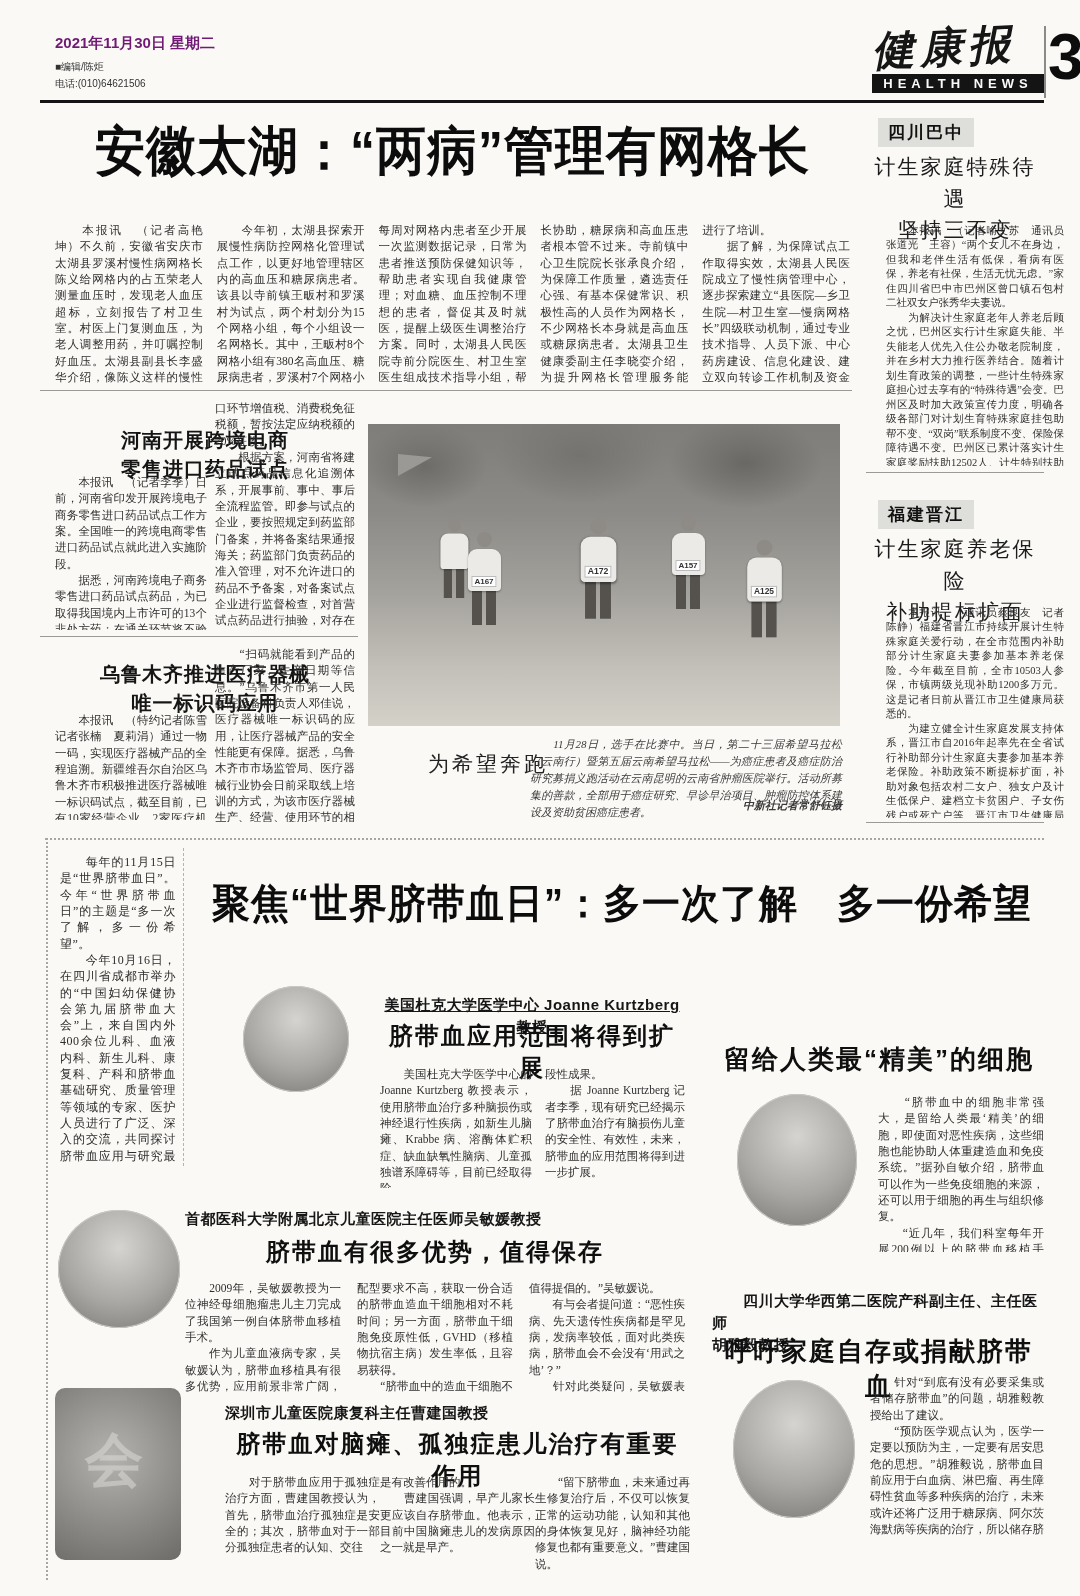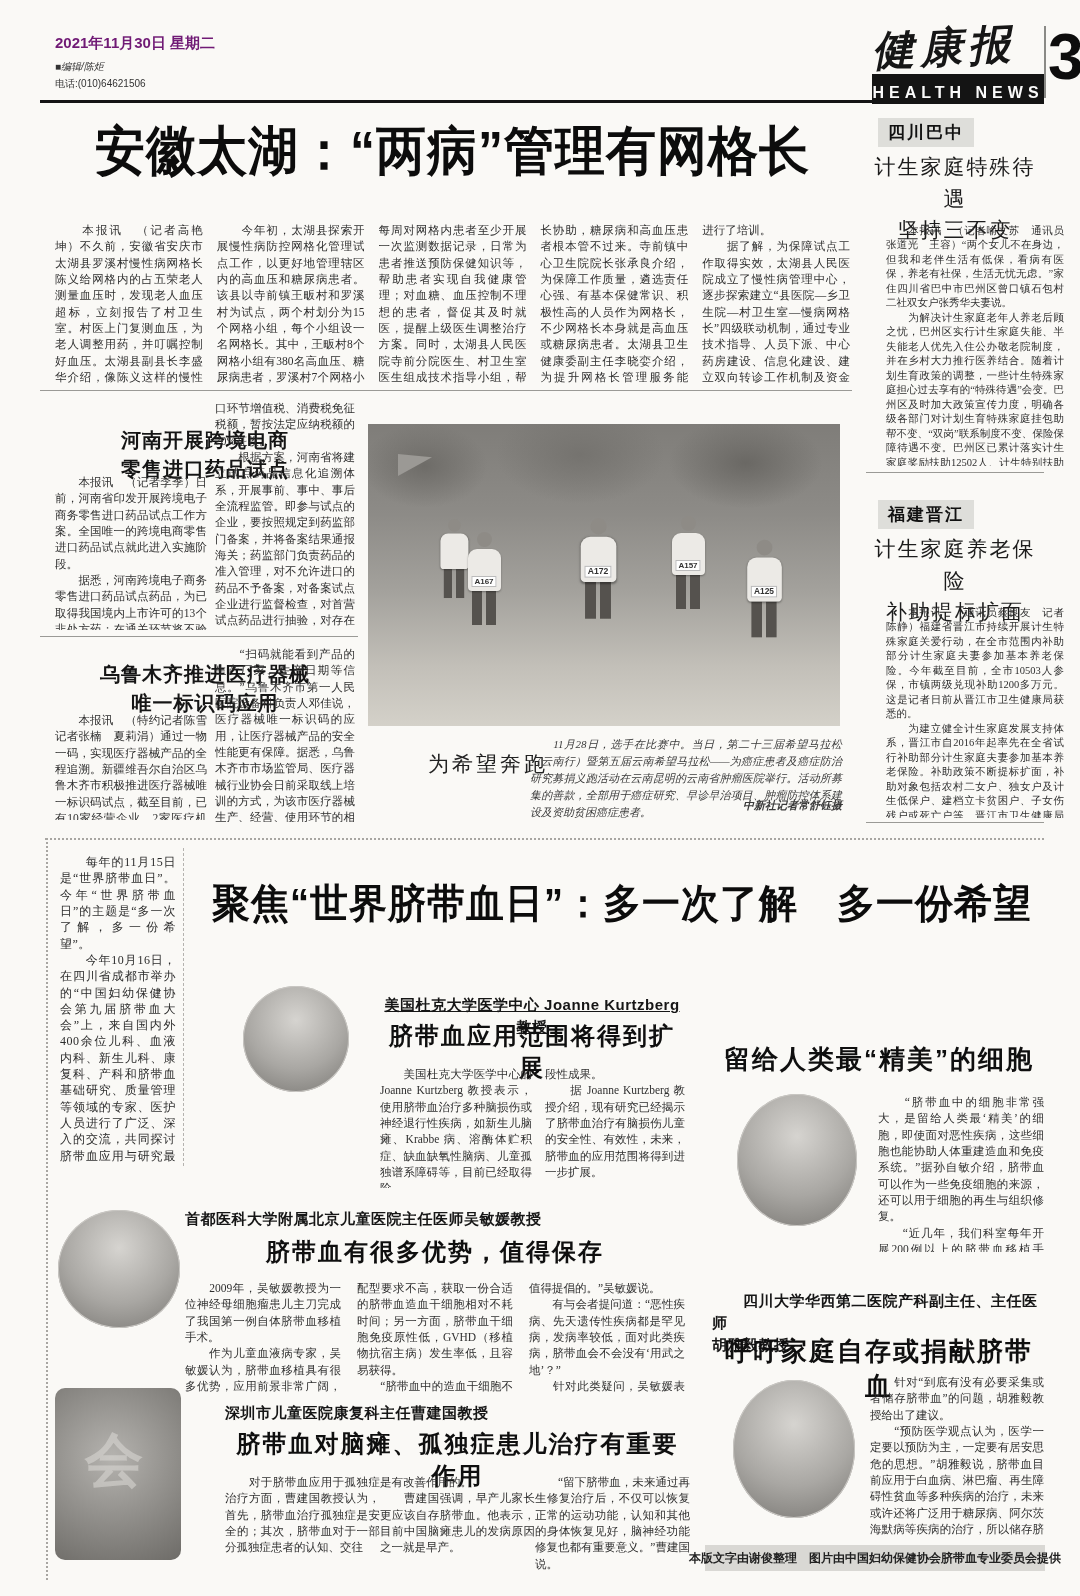--- a/index.html
+++ b/index.html
@@ -31,28 +31,28 @@
   .caption-txt{font-size:11px;line-height:1.55;font-style:italic;color:#3a3a3a;text-align:justify;}
   .footer-bar{background:#d9d8d4;display:flex;align-items:center;justify-content:center;}
 </style>
 </head>
 <body>
 
 <div class="page">
 
   <div class="abs" style="left:55px;top:34px;">
     <div class="sans" style="font-size:15px;font-weight:700;color:#701a75;">2021年11月30日  星期二</div>
-    <div class="sans" style="font-size:10px;color:#333;margin-top:7px;font-style:italic;">■编辑/陈炬</div>
+    <div class="sans" style="font-size:10px;color:#333;margin-top:7px;">■编辑/陈炬</div>
     <div class="sans" style="font-size:10px;color:#333;margin-top:3px;">电话:(010)64621506</div>
   </div>
 
 
   <div class="abs" style="left:872px;top:26px;width:172px;">
     <div style="font-size:42px;font-weight:700;font-style:italic;letter-spacing:6px;color:#161616;transform:rotate(-3deg);line-height:1;">健康报</div>
-    <div class="sans" style="margin-top:6px;background:#141414;color:#fafafa;font-size:16px;font-weight:700;letter-spacing:5px;padding:10px 0 2px;text-align:center;">HEALTH NEWS</div>
+    <div class="sans" style="margin-top:6px;background:#141414;color:#fafafa;font-size:13px;font-weight:700;letter-spacing:5px;padding:2px 0 2px;text-align:center;">HEALTH NEWS</div>
   </div>
   <div class="abs" style="left:1044px;top:26px;width:2px;height:72px;background:#8a8a86;"></div>
   <div class="abs sans" style="left:1048px;top:22px;font-size:64px;font-weight:900;color:#0d0d0d;line-height:1.1;">3</div>
 
   <div class="abs" style="left:40px;top:100px;width:1004px;height:3px;background:#141414;"></div>
 
   <div class="abs sans" style="left:55px;top:118px;width:795px;text-align:center;font-size:50px;font-weight:900;letter-spacing:1px;color:#0c0c0c;transform:scaleY(1.06);">安徽太湖：“两病”管理有网格长</div>
 
   <div class="abs" style="left:55px;top:222px;width:795px;height:162px;display:flex;gap:14px;">
     <div class="body-txt pre" style="flex:1;">　　本报讯　（记者高艳坤）不久前，安徽省安庆市太湖县罗溪村慢性病网格长陈义给网格内的占五荣老人测量血压时，发现老人血压超标，立刻报告了村卫生室。村医上门复测血压，为老人调整用药，并叮嘱控制好血压。太湖县副县长李盛华介绍，像陈义这样的慢性病网格长，该县共有15人，他们是村医管理高血压和糖尿病患者的贴心帮手。</div>
@@ -147,21 +147,21 @@
   <div class="abs pre" style="left:60px;top:854px;width:116px;height:310px;font-size:12px;line-height:1.36;letter-spacing:0.5px;text-align:justify;color:#2c2c2c;overflow:hidden;">　　每年的11月15日是“世界脐带血日”。今年“世界脐带血日”的主题是“多一次了解，多一份希望”。
 　　今年10月16日，在四川省成都市举办的“中国妇幼保健协会第九届脐带血大会”上，来自国内外400余位儿科、血液内科、新生儿科、康复科、产科和脐带血基础研究、质量管理等领域的专家、医护人员进行了广泛、深入的交流，共同探讨脐带血应用与研究最新成果和进展，并展望未来发展方向。</div>
 
   <div class="abs sans" style="left:200px;top:878px;width:844px;text-align:center;font-size:38px;font-weight:900;letter-spacing:1px;color:#0c0c0c;transform:scaleY(1.05);">聚焦“世界脐带血日”：多一次了解　多一份希望</div>
 
   <div class="abs portrait" style="left:243px;top:986px;width:106px;height:106px;"></div>
   <div class="abs sans sub-kicker" style="left:378px;top:994px;width:308px;text-align:center;text-decoration:underline;">美国杜克大学医学中心 Joanne Kurtzberg 教授</div>
   <div class="abs sans sub-title" style="left:378px;top:1020px;width:308px;">脐带血应用范围将得到扩展</div>
   <div class="abs body-txt pre" style="left:380px;top:1066px;width:152px;height:122px;">　　美国杜克大学医学中心的 Joanne Kurtzberg 教授表示，使用脐带血治疗多种脑损伤或神经退行性疾病，如新生儿脑瘫、Krabbe 病、溶酶体贮积症、缺血缺氧性脑病、儿童孤独谱系障碍等，目前已经取得阶</div>
   <div class="abs body-txt pre" style="left:545px;top:1066px;width:140px;height:122px;">段性成果。
-　　据 Joanne Kurtzberg 教授介绍，现有研究已经揭示了脐带血治疗有脑损伤儿童的安全性、有效性，未来，脐带血的应用范围将得到进一步扩展。</div>
+　　据 Joanne Kurtzberg 记者李季，现有研究已经揭示了脐带血治疗有脑损伤儿童的安全性、有效性，未来，脐带血的应用范围将得到进一步扩展。</div>
 
   <div class="abs sans sub-title" style="left:718px;top:1042px;width:322px;font-size:26px;">留给人类最“精美”的细胞</div>
   <div class="abs portrait" style="left:737px;top:1094px;width:120px;height:132px;border-radius:50%;"></div>
   <div class="abs body-txt pre" style="left:878px;top:1094px;width:166px;height:158px;">　　“脐带血中的细胞非常强大，是留给人类最‘精美’的细胞，即使面对恶性疾病，这些细胞也能协助人体重建造血和免疫系统。”据孙自敏介绍，脐带血可以作为一些免疫细胞的来源，还可以用于细胞的再生与组织修复。
 　　“近几年，我们科室每年开展200例以上的脐带血移植手术，今年有望开展600～700例脐带血移植手术，对于一些先天性、免疫性疾病，脐带血移植的治疗效果都不错。”孙自敏表示。</div>
 
   <div class="abs portrait" style="left:58px;top:1210px;width:122px;height:118px;border-radius:50%;"></div>
   <div class="abs sans sub-kicker" style="left:185px;top:1208px;width:500px;">首都医科大学附属北京儿童医院主任医师吴敏媛教授</div>
   <div class="abs sans sub-title" style="left:185px;top:1236px;width:500px;">脐带血有很多优势，值得保存</div>
   <div class="abs" style="left:185px;top:1280px;width:500px;height:112px;display:flex;gap:16px;">
@@ -187,17 +187,14 @@
     <div class="body-txt pre" style="flex:1;">　　“留下脐带血，未来通过再生修复治疗后，不仅可以恢复正常的运动功能，认知和其他的身体恢复见好，脑神经功能修复也都有重要意义。”曹建国说。</div>
   </div>
 
   <div class="abs sans sub-kicker pre" style="left:712px;top:1290px;width:334px;">　　四川大学华西第二医院产科副主任、主任医师
 胡雅毅教授</div>
   <div class="abs sans sub-title" style="left:718px;top:1334px;width:322px;font-size:26px;">呼吁家庭自存或捐献脐带血</div>
   <div class="abs portrait" style="left:733px;top:1380px;width:122px;height:138px;border-radius:50%;"></div>
   <div class="abs body-txt pre" style="left:870px;top:1374px;width:174px;height:164px;">　　针对“到底有没有必要采集或者储存脐带血”的问题，胡雅毅教授给出了建议。
 　　“预防医学观点认为，医学一定要以预防为主，一定要有居安思危的思想。”胡雅毅说，脐带血目前应用于白血病、淋巴瘤、再生障碍性贫血等多种疾病的治疗，未来或许还将广泛用于糖尿病、阿尔茨海默病等疾病的治疗，所以储存脐带血不仅对孩子的健康有益处，未来也可能给家人的健康提供保障，“我们对储存脐带血持积极态度，呼吁家庭自存或捐献脐带血。”</div>
 
-  <div class="abs footer-bar" style="left:705px;top:1545px;width:340px;height:26px;">
-    <span class="sans" style="font-size:12px;font-weight:700;color:#222;white-space:nowrap;">本版文字由谢俊整理　图片由中国妇幼保健协会脐带血专业委员会提供</span>
-  </div>
 
 </div>
 
 </body></html>

